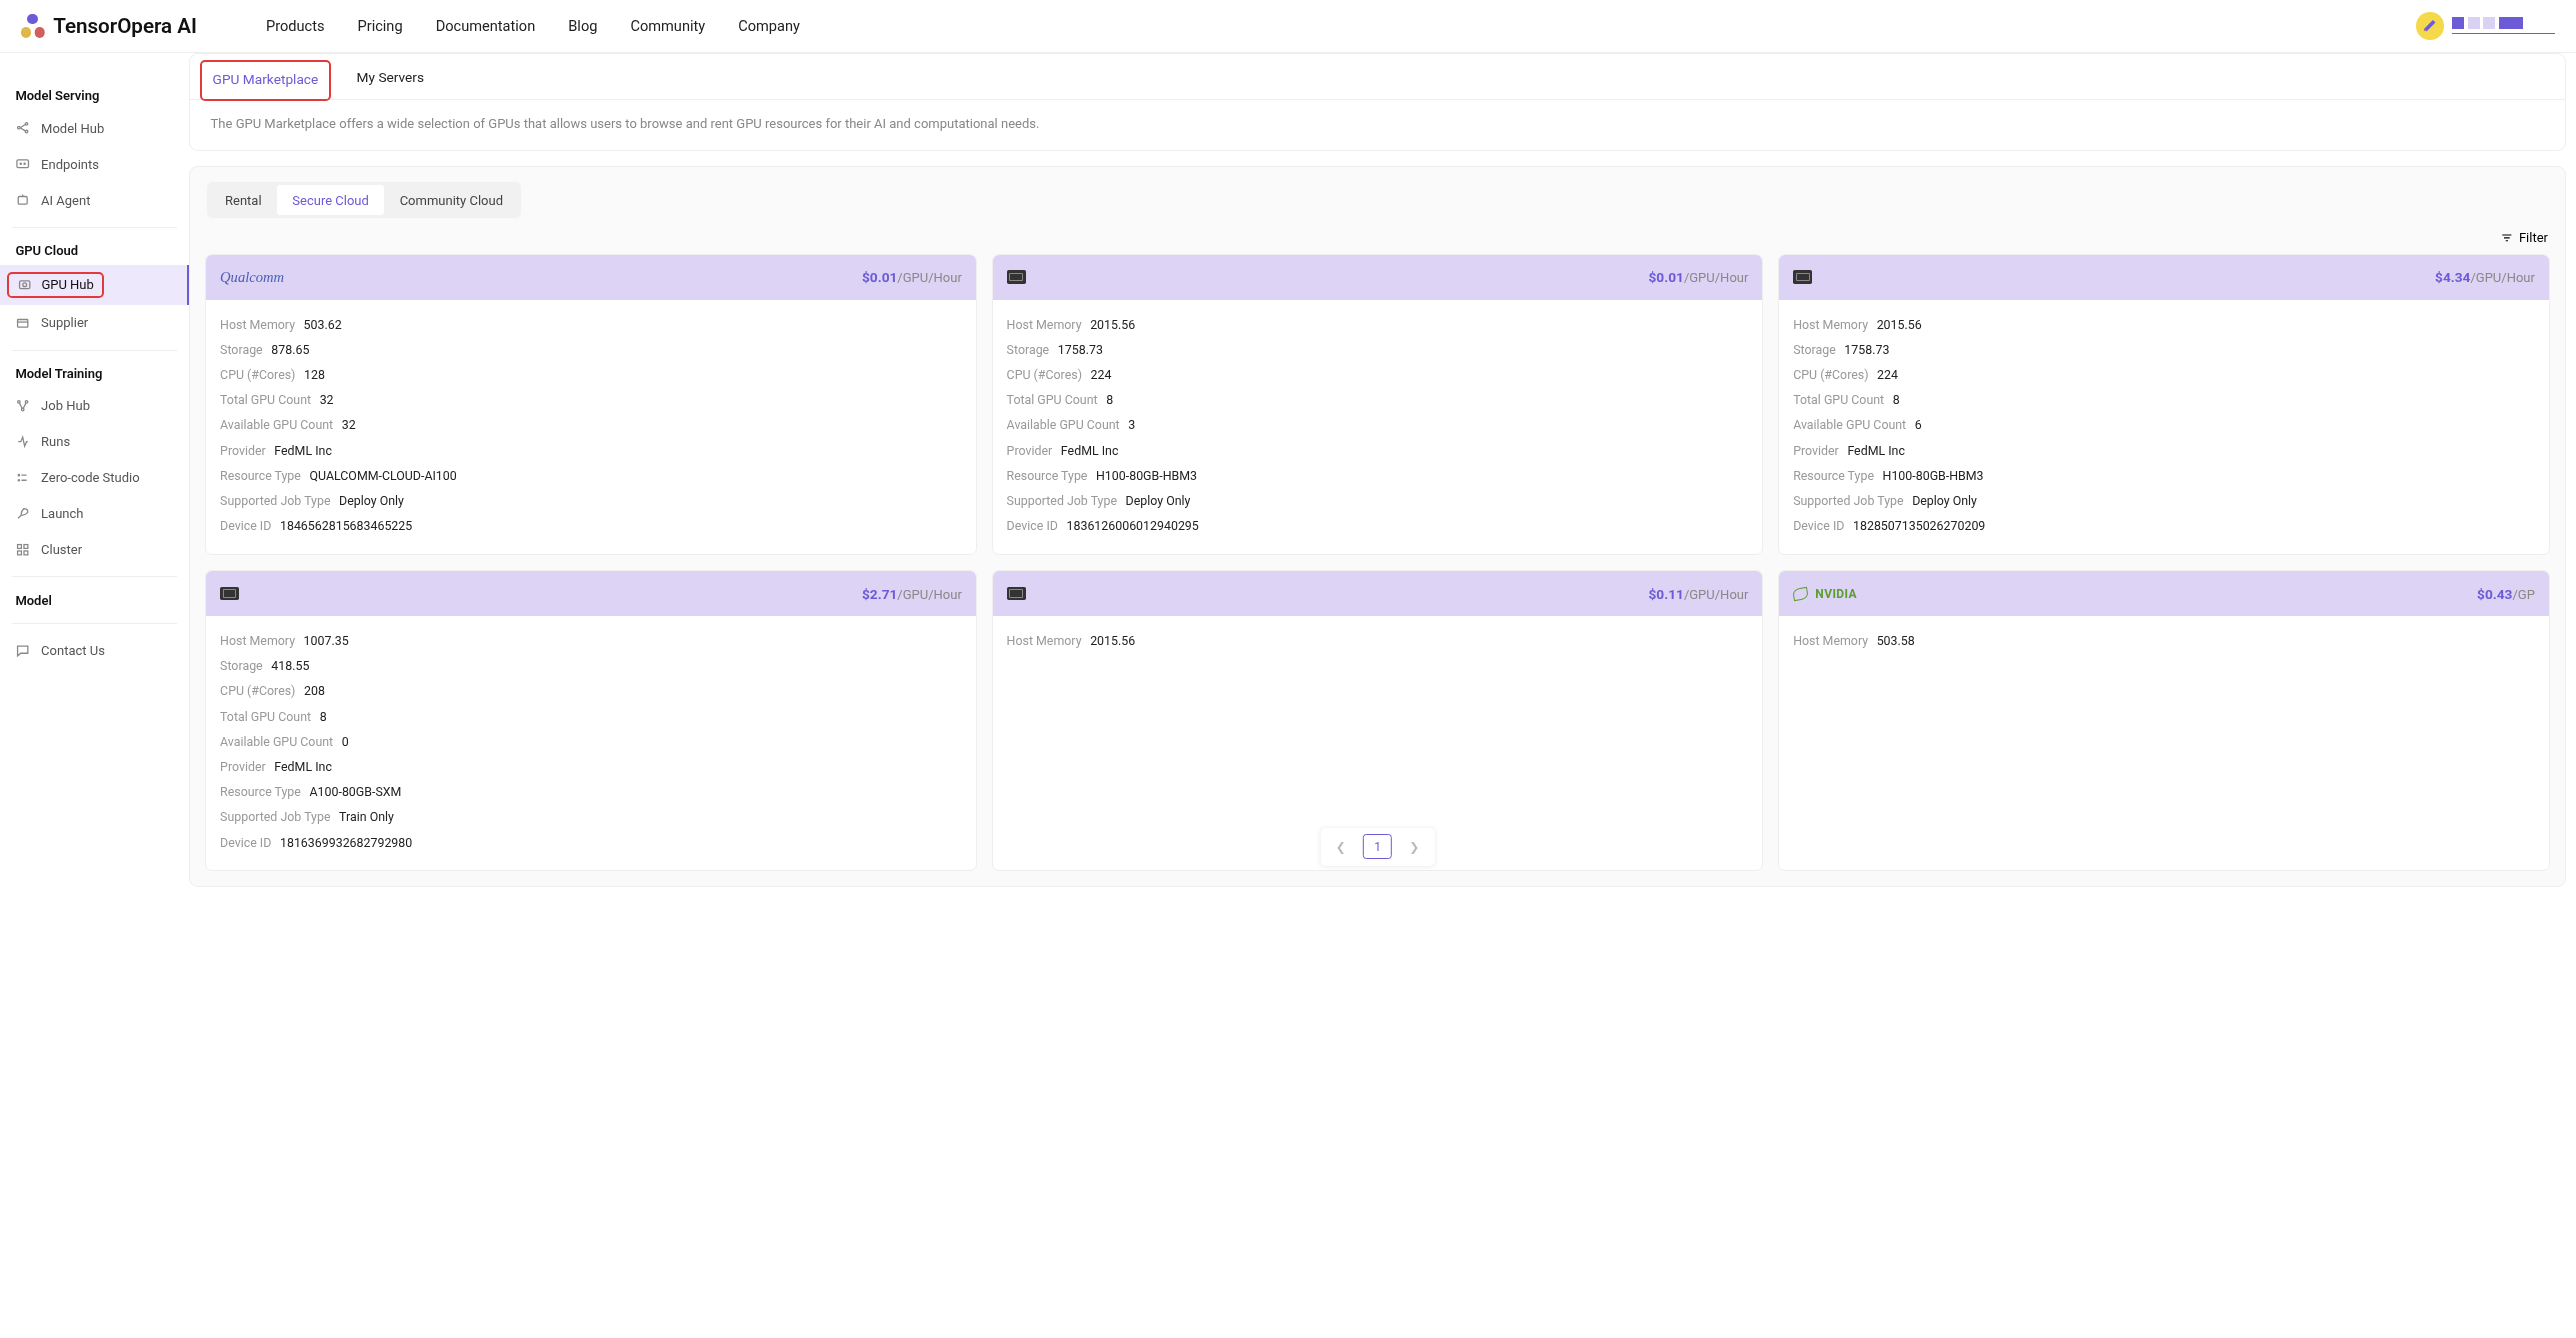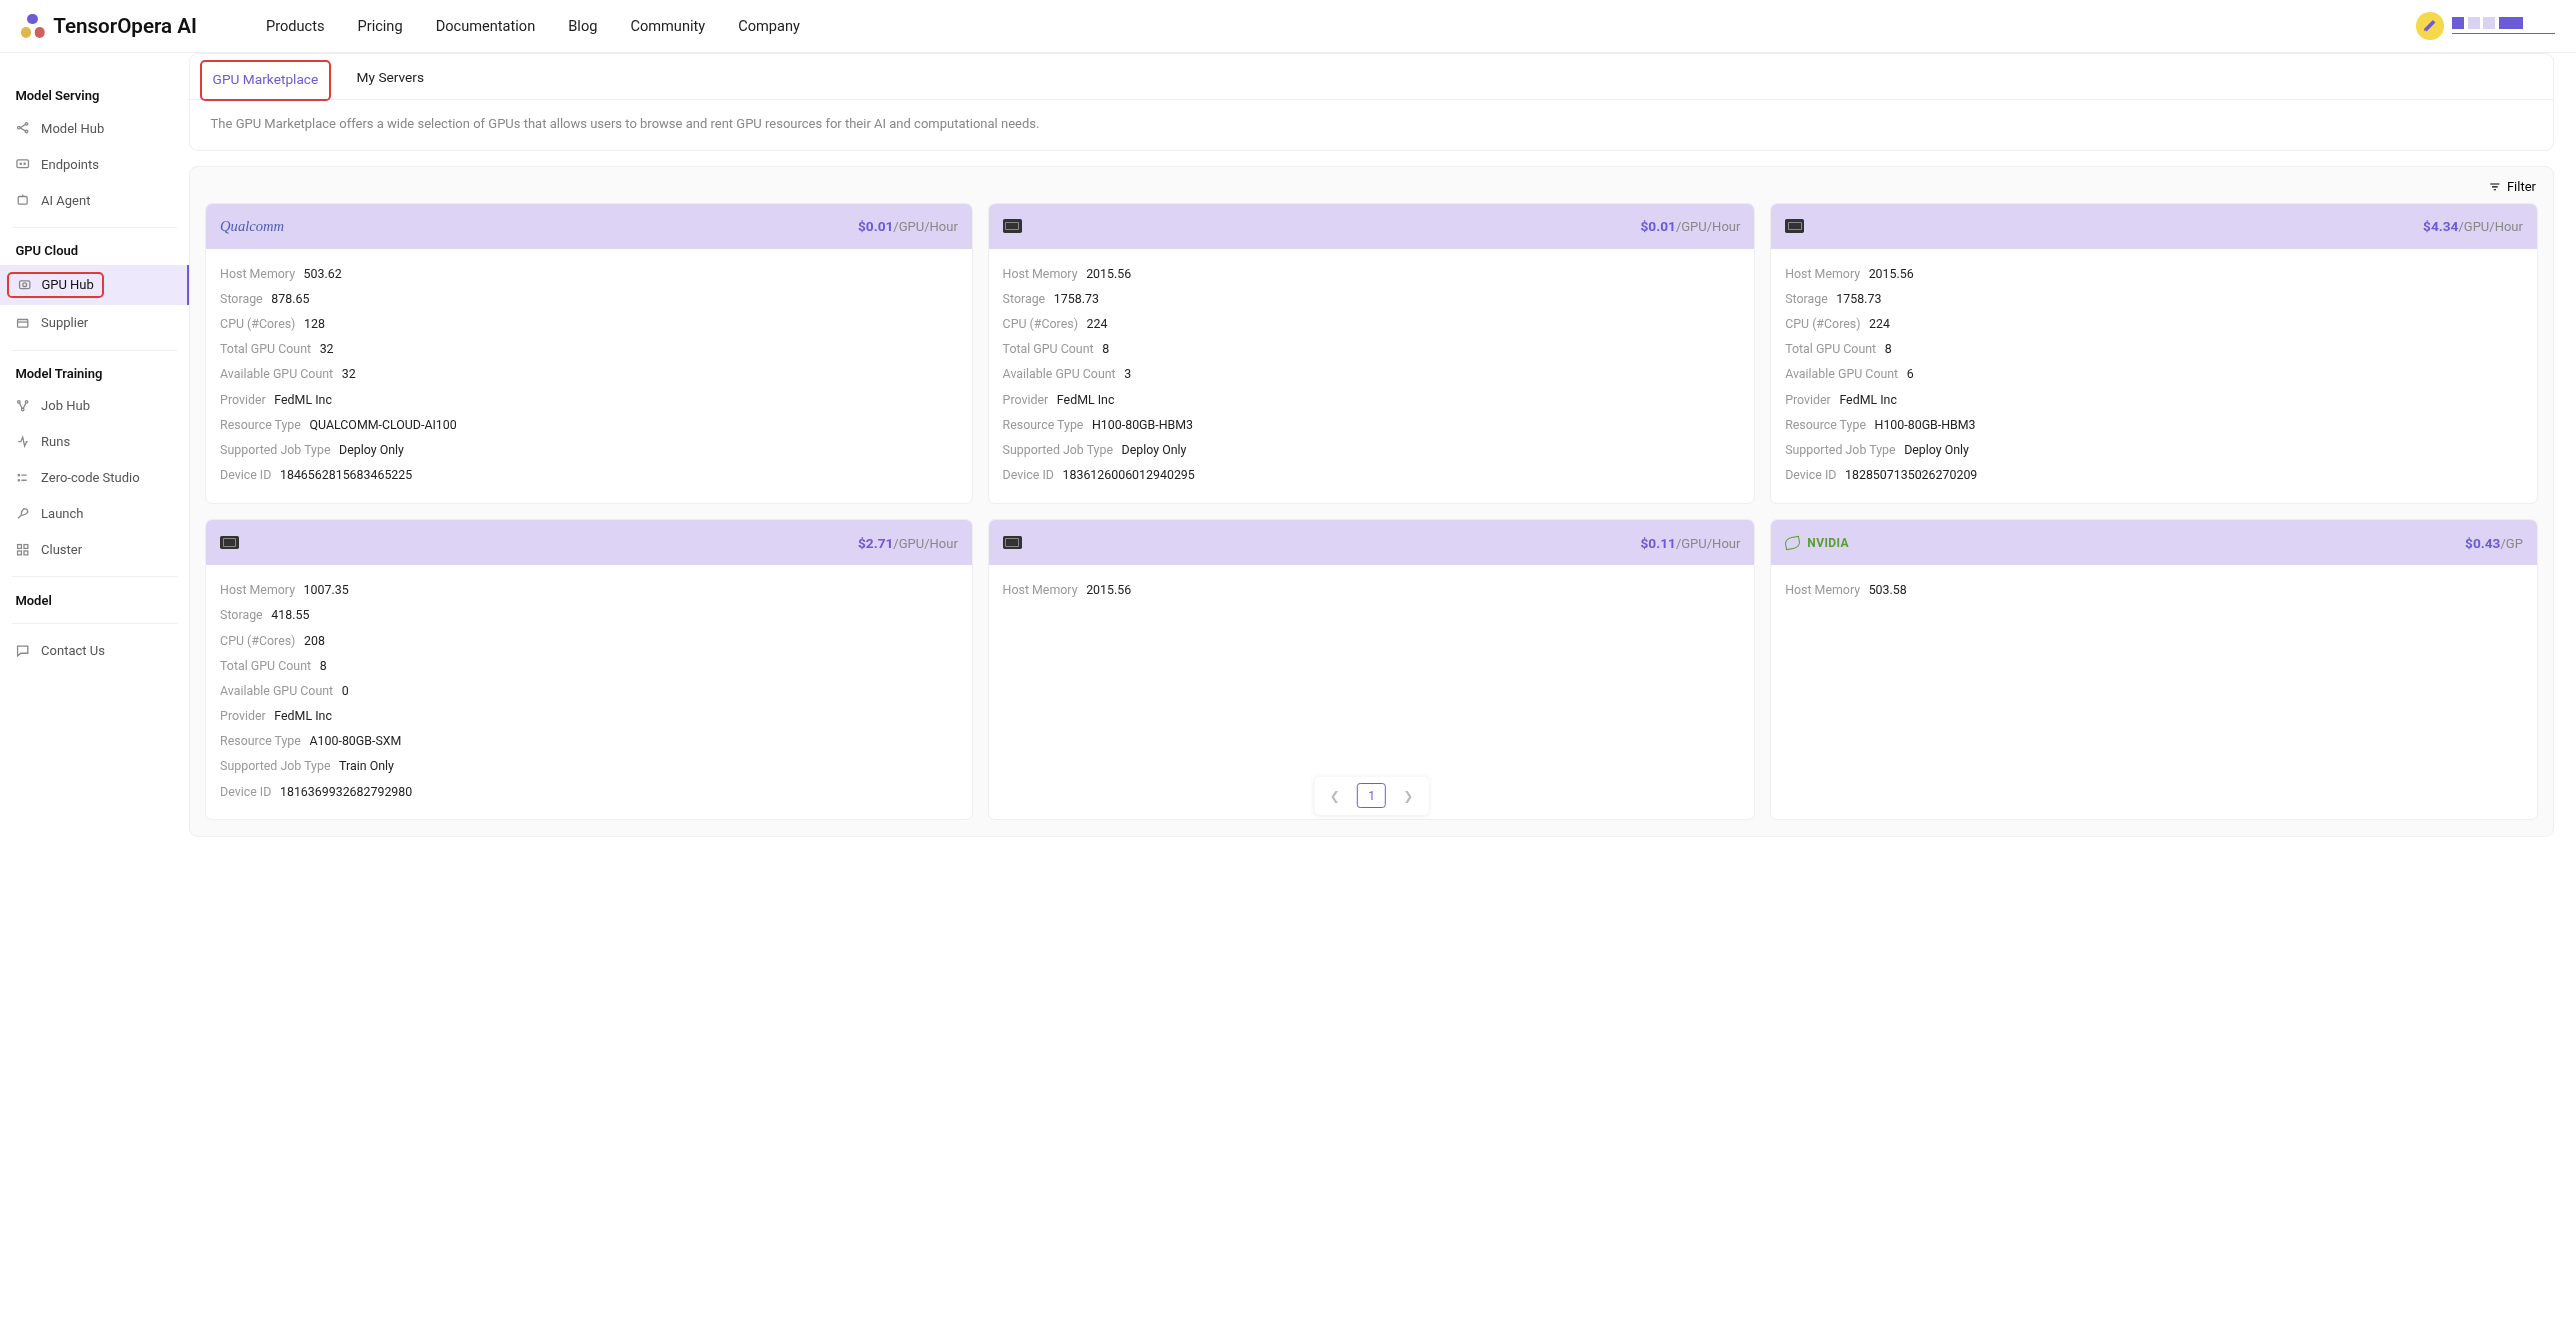--- a/index.html
+++ b/index.html
@@ -24,21 +24,21 @@
 .layout { display: flex; }
 .sidebar { width: 189px; padding: 22px 0; }
 .sidebar-section { padding: 6.9px 15.4px; font-weight: 600; font-size: 13px; color: #111; margin-top: 6.9px; }
 .sidebar-item { display: flex; align-items: center; gap: 10.3px; padding: 10.3px 15.4px; font-size: 13px; color: #555; cursor: pointer; }
 .sidebar-item.active { background: #ede8fb; color: #111; border-right: 2.6px solid #6b5bd6; }
 .sidebar-item .red-box { border: 2.1px solid #e03a3a; border-radius: 5.1px; padding: 3.4px 8.6px; display: flex; align-items: center; gap: 8.6px; margin: -3.4px -8.6px; }
 .sidebar-divider { height: 0.9px; background: #eee; margin: 8.6px 12px; }
 .side-icon { width: 15.4px; height: 15.4px; color: #888; flex-shrink: 0; }
 
 
-.main { flex: 1; padding: 0 22px 34px 0; }
+.main { flex: 1; padding: 0 10px 34px 0; }
 .panel { border: 0.9px solid #eee; border-radius: 8.6px; background: #fff; margin-bottom: 15.4px; }
 .tabs { display: flex; gap: 26px; padding: 15.4px 20.6px 0 20.6px; border-bottom: 0.9px solid #eee; }
 .tab { padding-bottom: 13.7px; font-size: 13.7px; color: #222; cursor: pointer; }
 .tab.active { color: #6b5bd6; border-bottom: 1.7px solid #6b5bd6; }
 .tab.highlighted { border: 2.1px solid #e03a3a; border-radius: 5.1px; padding: 8.6px 10.3px 12px 10.3px; margin: -8.6px 0 -1.7px -10.3px; }
 .panel-desc { padding: 15.4px 20.6px 19px 20.6px; color: #888; font-size: 13px; }
 
 .subtabs-row { display: flex; padding: 15.4px 17px 0 17px; }
 .subtabs { display: inline-flex; background: #f1f1f1; border-radius: 5.1px; padding: 2.6px; }
 .subtab { padding: 7.7px 15.4px; font-size: 13px; color: #444; cursor: pointer; border-radius: 3.4px; }
@@ -207,20 +207,27 @@
   <div class="main">
     <div class="panel">
       <div class="tabs">
         <div class="tab active highlighted">GPU Marketplace</div>
         <div class="tab">My Servers</div>
       </div>
       <div class="panel-desc">The GPU Marketplace offers a wide selection of GPUs that allows users to browse and rent GPU resources for their AI and computational needs.</div>
     </div>
 
     <div class="content-panel">
+      <div class="subtabs-row">
+        <div class="subtabs">
+          <div class="subtab">Rental</div>
+          <div class="subtab active">Secure Cloud</div>
+          <div class="subtab">Community Cloud</div>
+        </div>
+      </div>
 
       <div class="filter-row">
         <div class="filter-btn">
           <svg width="13.7" height="13.7" viewBox="0 0 24 24" fill="none" stroke="currentColor" stroke-width="2">
               <path d="M4 7h16M7 12h10M10 17h4"></path>
             </svg>
           <span>Filter</span>
         </div>
       </div>
 

